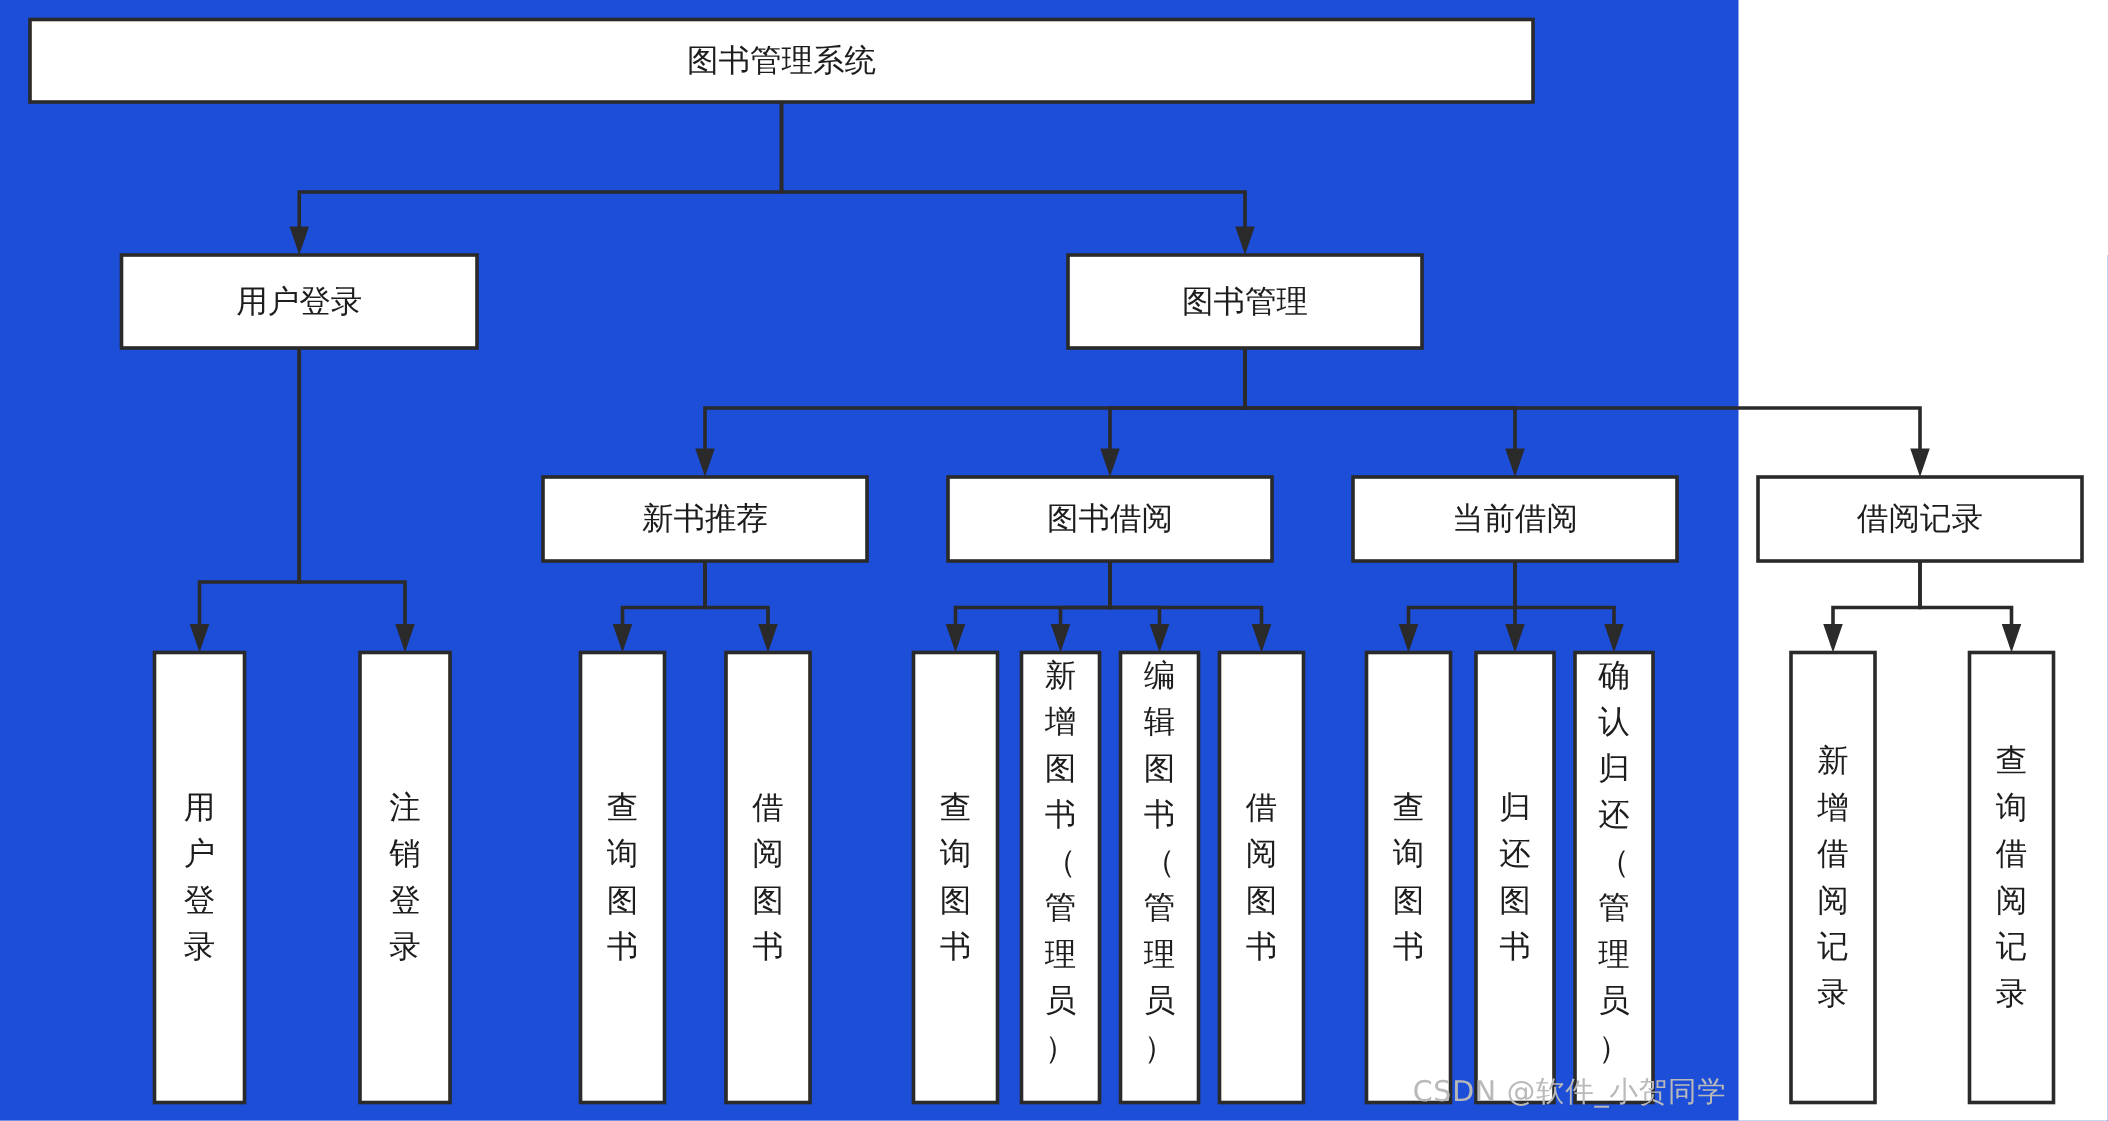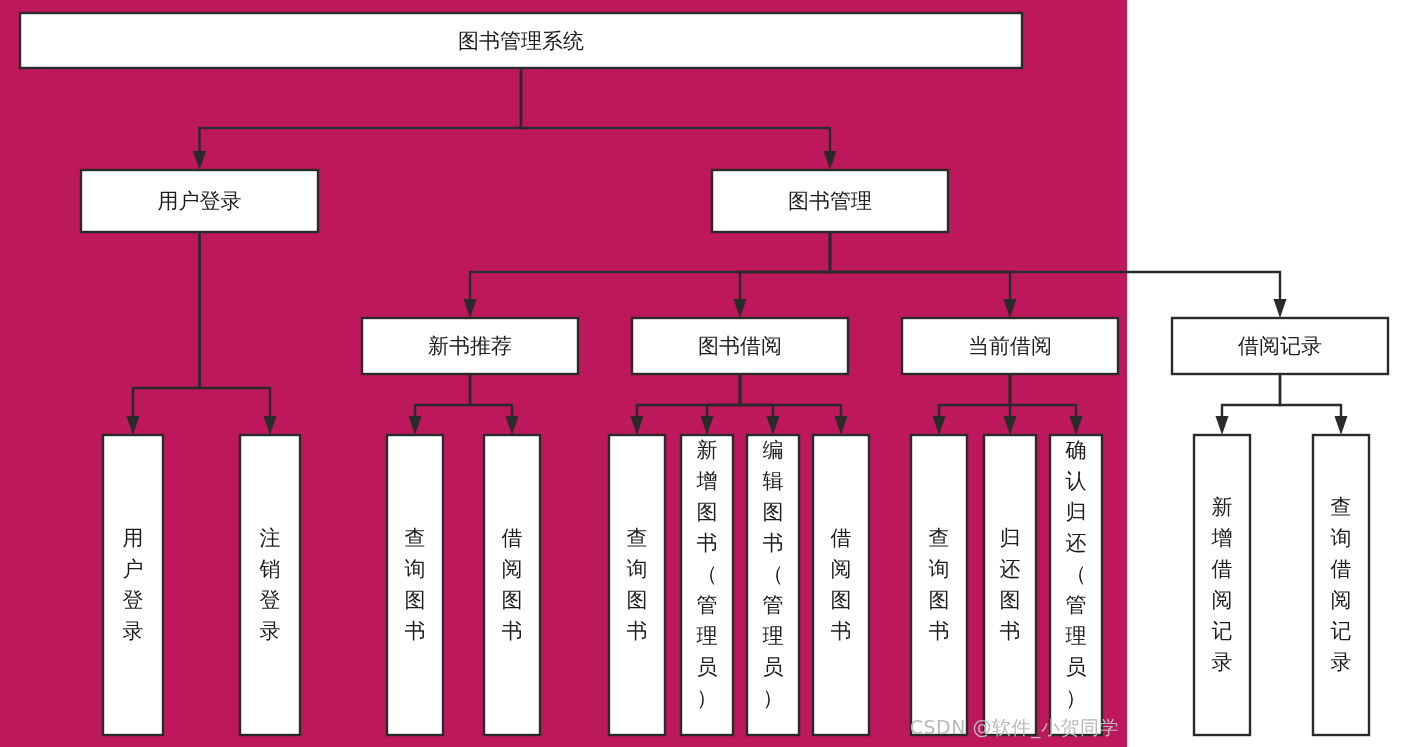--- a/index.html
+++ b/index.html
@@ -11,21 +11,22 @@
   body {
     width: 1405px;
     height: 747px;
     overflow: hidden;
     font-family: "DejaVu Sans", "Liberation Sans", sans-serif;
   }
   #diagram-root {
     position: relative;
     width: 1127px;
     height: 747px;
-    background: #be185d;
+    background: #1d4ed8;
+    padding-left: 32px;
   }
   svg.diagram-canvas {
     position: absolute;
     left: 0;
     top: 0;
     width: 1405px;
     height: 747px;
     display: block;
   }
   .node-box {

